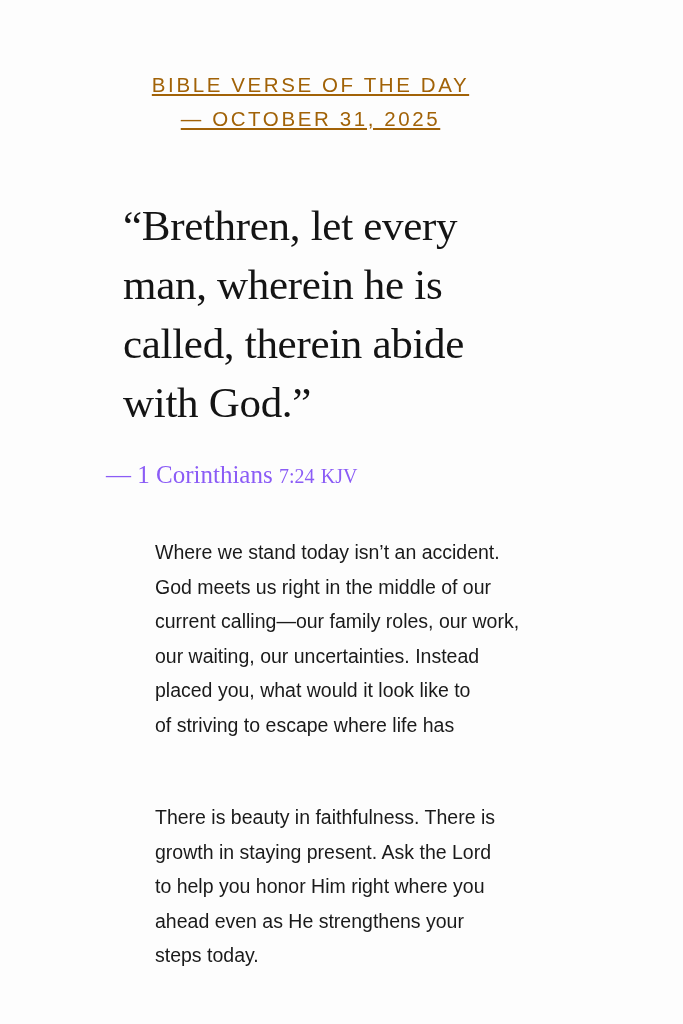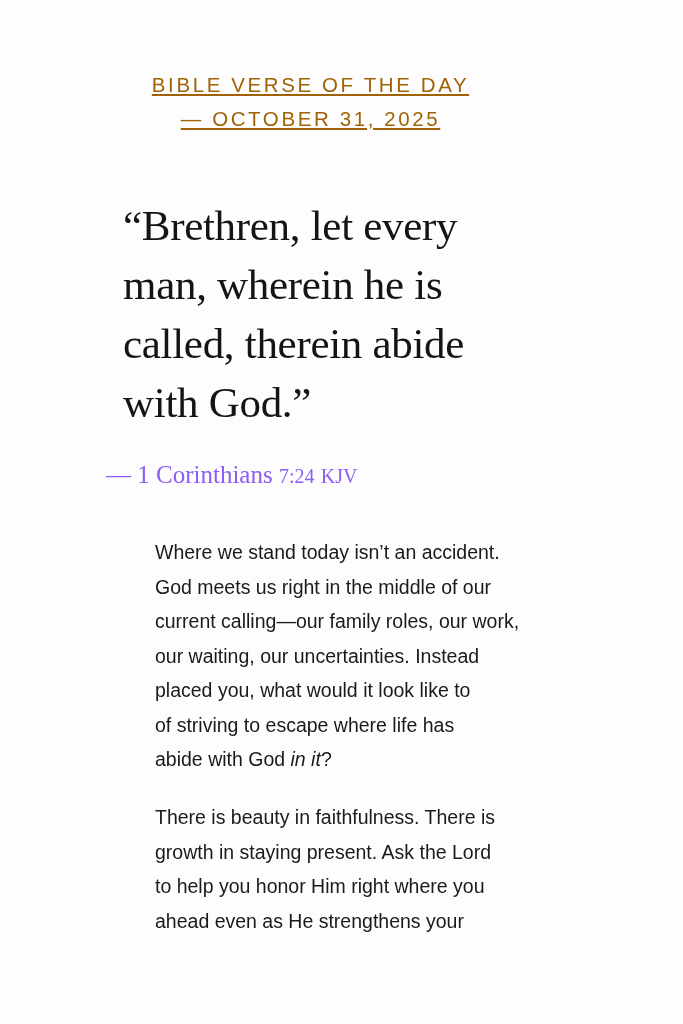--- a/index.html
+++ b/index.html
@@ -86,21 +86,21 @@
   <span>— 1 Corinthians </span><span class="ref-small">7:24</span> <span class="ref-small">KJV</span>
 </div>
 
 <div class="para para1">
   <div>Where we stand today isn’t an accident.</div>
   <div>God meets us right in the middle of our</div>
   <div>current calling—our family roles, our work,</div>
   <div>our waiting, our uncertainties. Instead</div>
   <div>placed you, what would it look like to</div>
   <div>of striving to escape where life has</div>
-  <div><span>abide with God </span><em>in it</em><span>?</span></div>
 </div>
 
 <div class="para para2">
   <div>There is beauty in faithfulness. There is</div>
   <div>growth in staying present. Ask the Lord</div>
   <div>to help you honor Him right where you</div>
   <div>ahead even as He strengthens your</div>
+  <div>steps today.</div>
 </div>
 
 </body></html>

